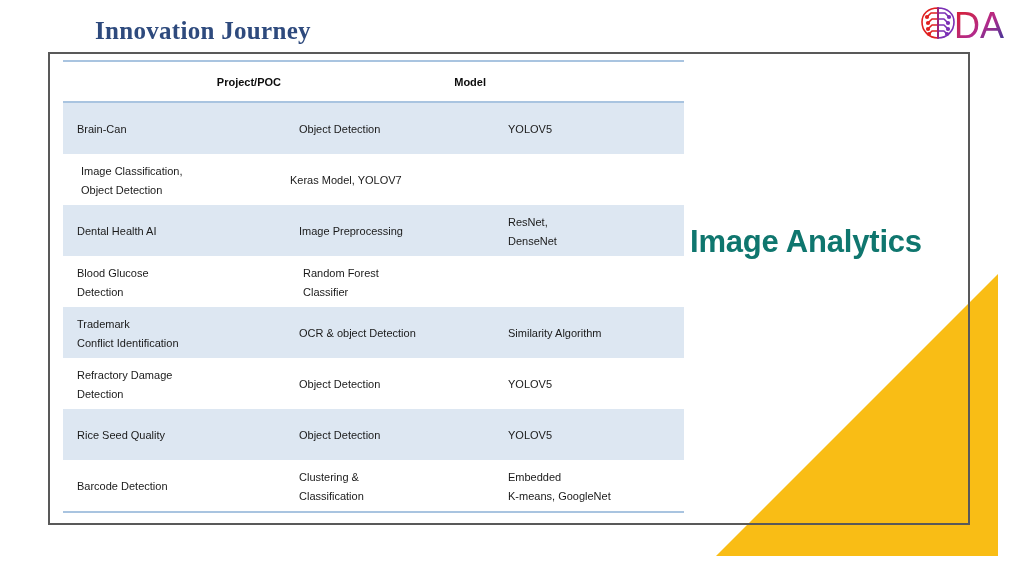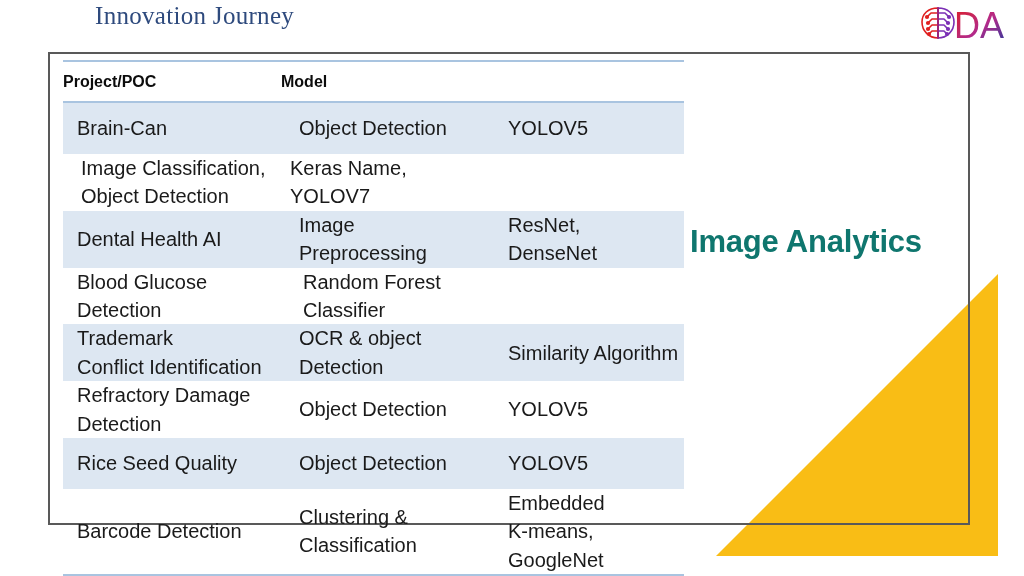--- a/index.html
+++ b/index.html
@@ -13,24 +13,24 @@
     height: 576px;
     background: #ffffff;
     overflow: hidden;
     font-family: "Liberation Sans", sans-serif;
   }
 
   
   #slide-title {
     position: absolute;
     left: 95px;
-    top: 2px;
+    top: 17px;
     font-family: "Liberation Serif", serif;
     font-size: 25px;
-    font-weight: normal;
+    font-weight: bold;
     color: #2e4a7d;
     letter-spacing: 0.3px;
     white-space: nowrap;
   }
 
   
   #logo {
     position: absolute;
     right: 14px;
     top: 2px;
@@ -85,31 +85,31 @@
   .t-row.shaded { background: #dde7f2; }
 
   .c1 { width: 218px; padding-left: 14px; box-sizing: border-box; }
   .c2 { width: 205px; padding-left: 18px; box-sizing: border-box; }
   .c3 { width: 198px; padding-left: 22px; box-sizing: border-box; }
 
   .t-row.head .c1,
   .t-row.head .c2,
   .t-row.head .c3 {
     padding-left: 0;
-    text-align: left;
+    text-align: right;
     font-weight: bold;
-    font-size: 16px;
+    font-size: 11px;
     color: #0c0c0c;
   }
   .t-row.head .c1 { width: 218px; }
   .t-row.head .c2 { width: 205px; }
   .t-row.head .c3 { width: 198px; }
 
   .cell-text {
-    font-size: 20px;
+    font-size: 11px;
     color: #1a1a1a;
     line-height: 1.42;
     white-space: pre-line;
   }
 
   
   #section-label {
     position: absolute;
     left: 690px;
     top: 224px;
@@ -182,21 +182,21 @@
 
     <div class="t-row shaded">
       <div class="c1"><span class="cell-text">Brain-Can</span></div>
       <div class="c2"><span class="cell-text">Object Detection</span></div>
       <div class="c3"><span class="cell-text">YOLOV5</span></div>
     </div>
 
     <div class="t-row">
       <div class="c2"><span class="cell-text">Image Classification,
 Object Detection</span></div>
-      <div class="c3"><span class="cell-text">Keras Name, YOLOV7</span></div>
+      <div class="c3"><span class="cell-text">Keras Model, YOLOV7</span></div>
     </div>
 
     <div class="t-row shaded">
       <div class="c1"><span class="cell-text">Dental Health AI</span></div>
       <div class="c2"><span class="cell-text">Image Preprocessing</span></div>
       <div class="c3"><span class="cell-text">ResNet,
 DenseNet</span></div>
     </div>
 
     <div class="t-row">

